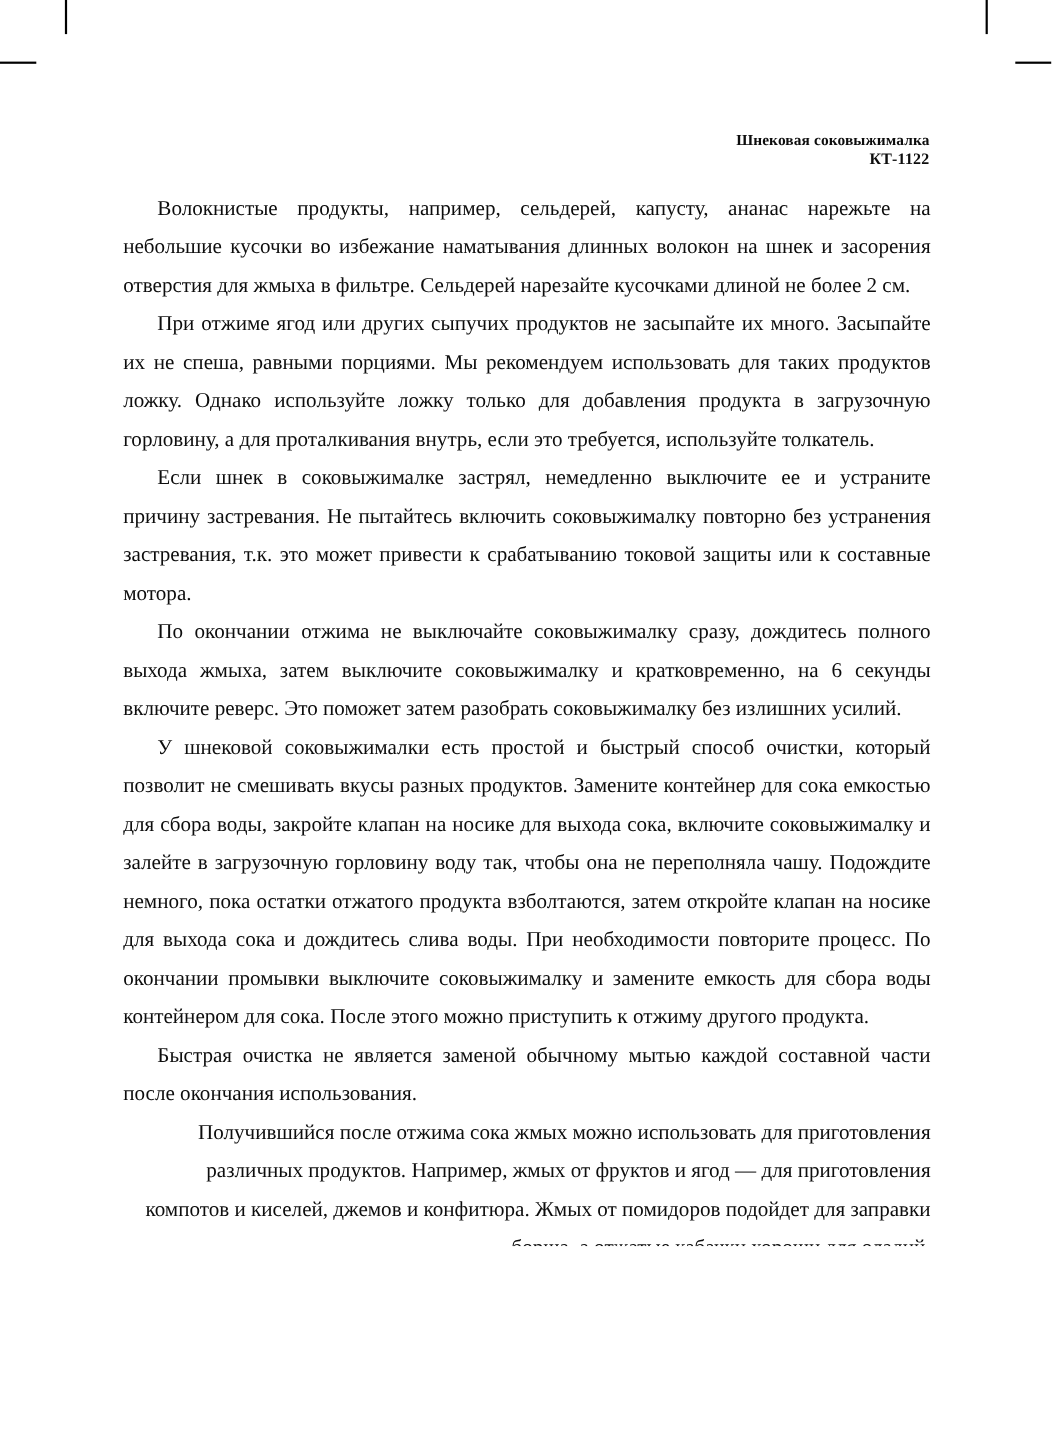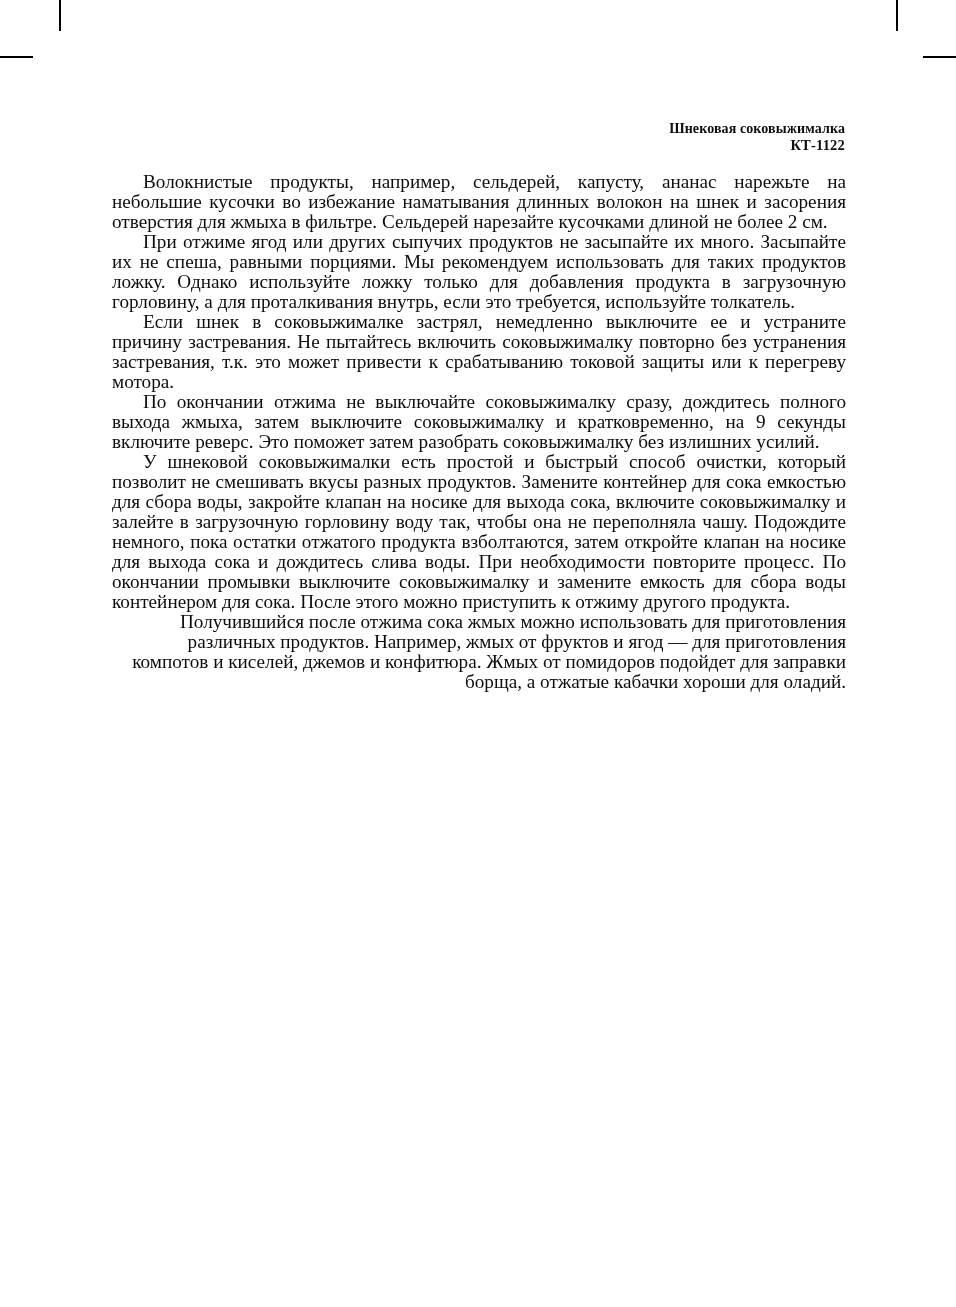--- a/index.html
+++ b/index.html
@@ -62,21 +62,21 @@
     left: 112px;
     top: 172px;
     width: 734px;
   }
   .body-text p {
     margin: 0;
     text-align: justify;
     text-justify: inter-word;
     text-indent: 31px;
     font-size: 19.2px;
-    line-height: 20px;
+    line-height: 35px;
     hyphens: manual;
     -webkit-hyphens: manual;
   }
   .body-text p:last-child {
     text-align: right;
   }
 
   
   .folio {
     position: absolute;
@@ -103,20 +103,21 @@
   <div class="crop crop-h crop-br-h"></div>
 
   <div class="running-head">
     <span class="rh-title">Шнековая соковыжималка</span>
     <span class="rh-model">КТ-1122</span>
   </div>
 
   <div class="body-text">
     <p>Волокнистые продукты, например, сельдерей, капусту, ананас нарежьте на небольшие кусочки во избежание наматывания длинных волокон на шнек и засорения отверстия для жмыха в фильтре. Сельдерей нарезайте кусочками длиной не более 2 см.</p>
     <p>При отжиме ягод или других сыпучих продуктов не засыпайте их много. Засыпайте их не спеша, равными порциями. Мы рекомендуем использовать для таких продуктов ложку. Однако используйте ложку только для добавления продукта в загрузочную горловину, а для проталкивания внутрь, если это требуется, используйте толкатель.</p>
-    <p>Если шнек в соковыжималке застрял, немедленно выключите ее и устраните причину застревания. Не пытайтесь включить соковыжималку повторно без устранения застревания, т.к. это может привести к срабатыванию токовой защиты или к перегреву мотора.</p>
-    <p>По окончании отжима не выключайте соковыжималку сразу, дождитесь полного выхода жмыха, затем выключите соковыжималку и кратковременно, на 9 секунды включите реверс. Это поможет затем разобрать соковыжималку без излишних усилий.</p>
+    <p>Если шнек в соковыжималке застрял, немедленно выключите ее и устраните причину застревания. Не пытайтесь включить соковыжималку повторно без устранения застревания, т.к. это может привести к срабатыванию токовой защиты или к составные мотора.</p>
+    <p>По окончании отжима не выключайте соковыжималку сразу, дождитесь полного выхода жмыха, затем выключите соковыжималку и кратковременно, на 6 секунды включите реверс. Это поможет затем разобрать соковыжималку без излишних усилий.</p>
     <p>У шнековой соковыжималки есть простой и быстрый способ очистки, который позволит не смешивать вкусы разных продуктов. Замените контейнер для сока емкостью для сбора воды, закройте клапан на носике для выхода сока, включите соковыжималку и залейте в загрузочную горловину воду так, чтобы она не переполняла чашу. Подождите немного, пока остатки отжатого продукта взболтаются, затем откройте клапан на носике для выхода сока и дождитесь слива воды. При необходимости повторите процесс. По окончании промывки выключите соковыжималку и замените емкость для сбора воды контейнером для сока. После этого можно приступить к отжиму другого продукта.</p>
+    <p>Быстрая очистка не является заменой обычному мытью каждой составной части после окончания использования.</p>
     <p>Получившийся после отжима сока жмых можно использовать для приготовления различных продуктов. Например, жмых от фруктов и ягод — для приготовления компотов и киселей, джемов и конфитюра. Жмых от помидоров подойдет для заправки борща, а отжатые кабачки хороши для оладий.</p>
   </div>
 
 
 </div>
 
 </body></html>

